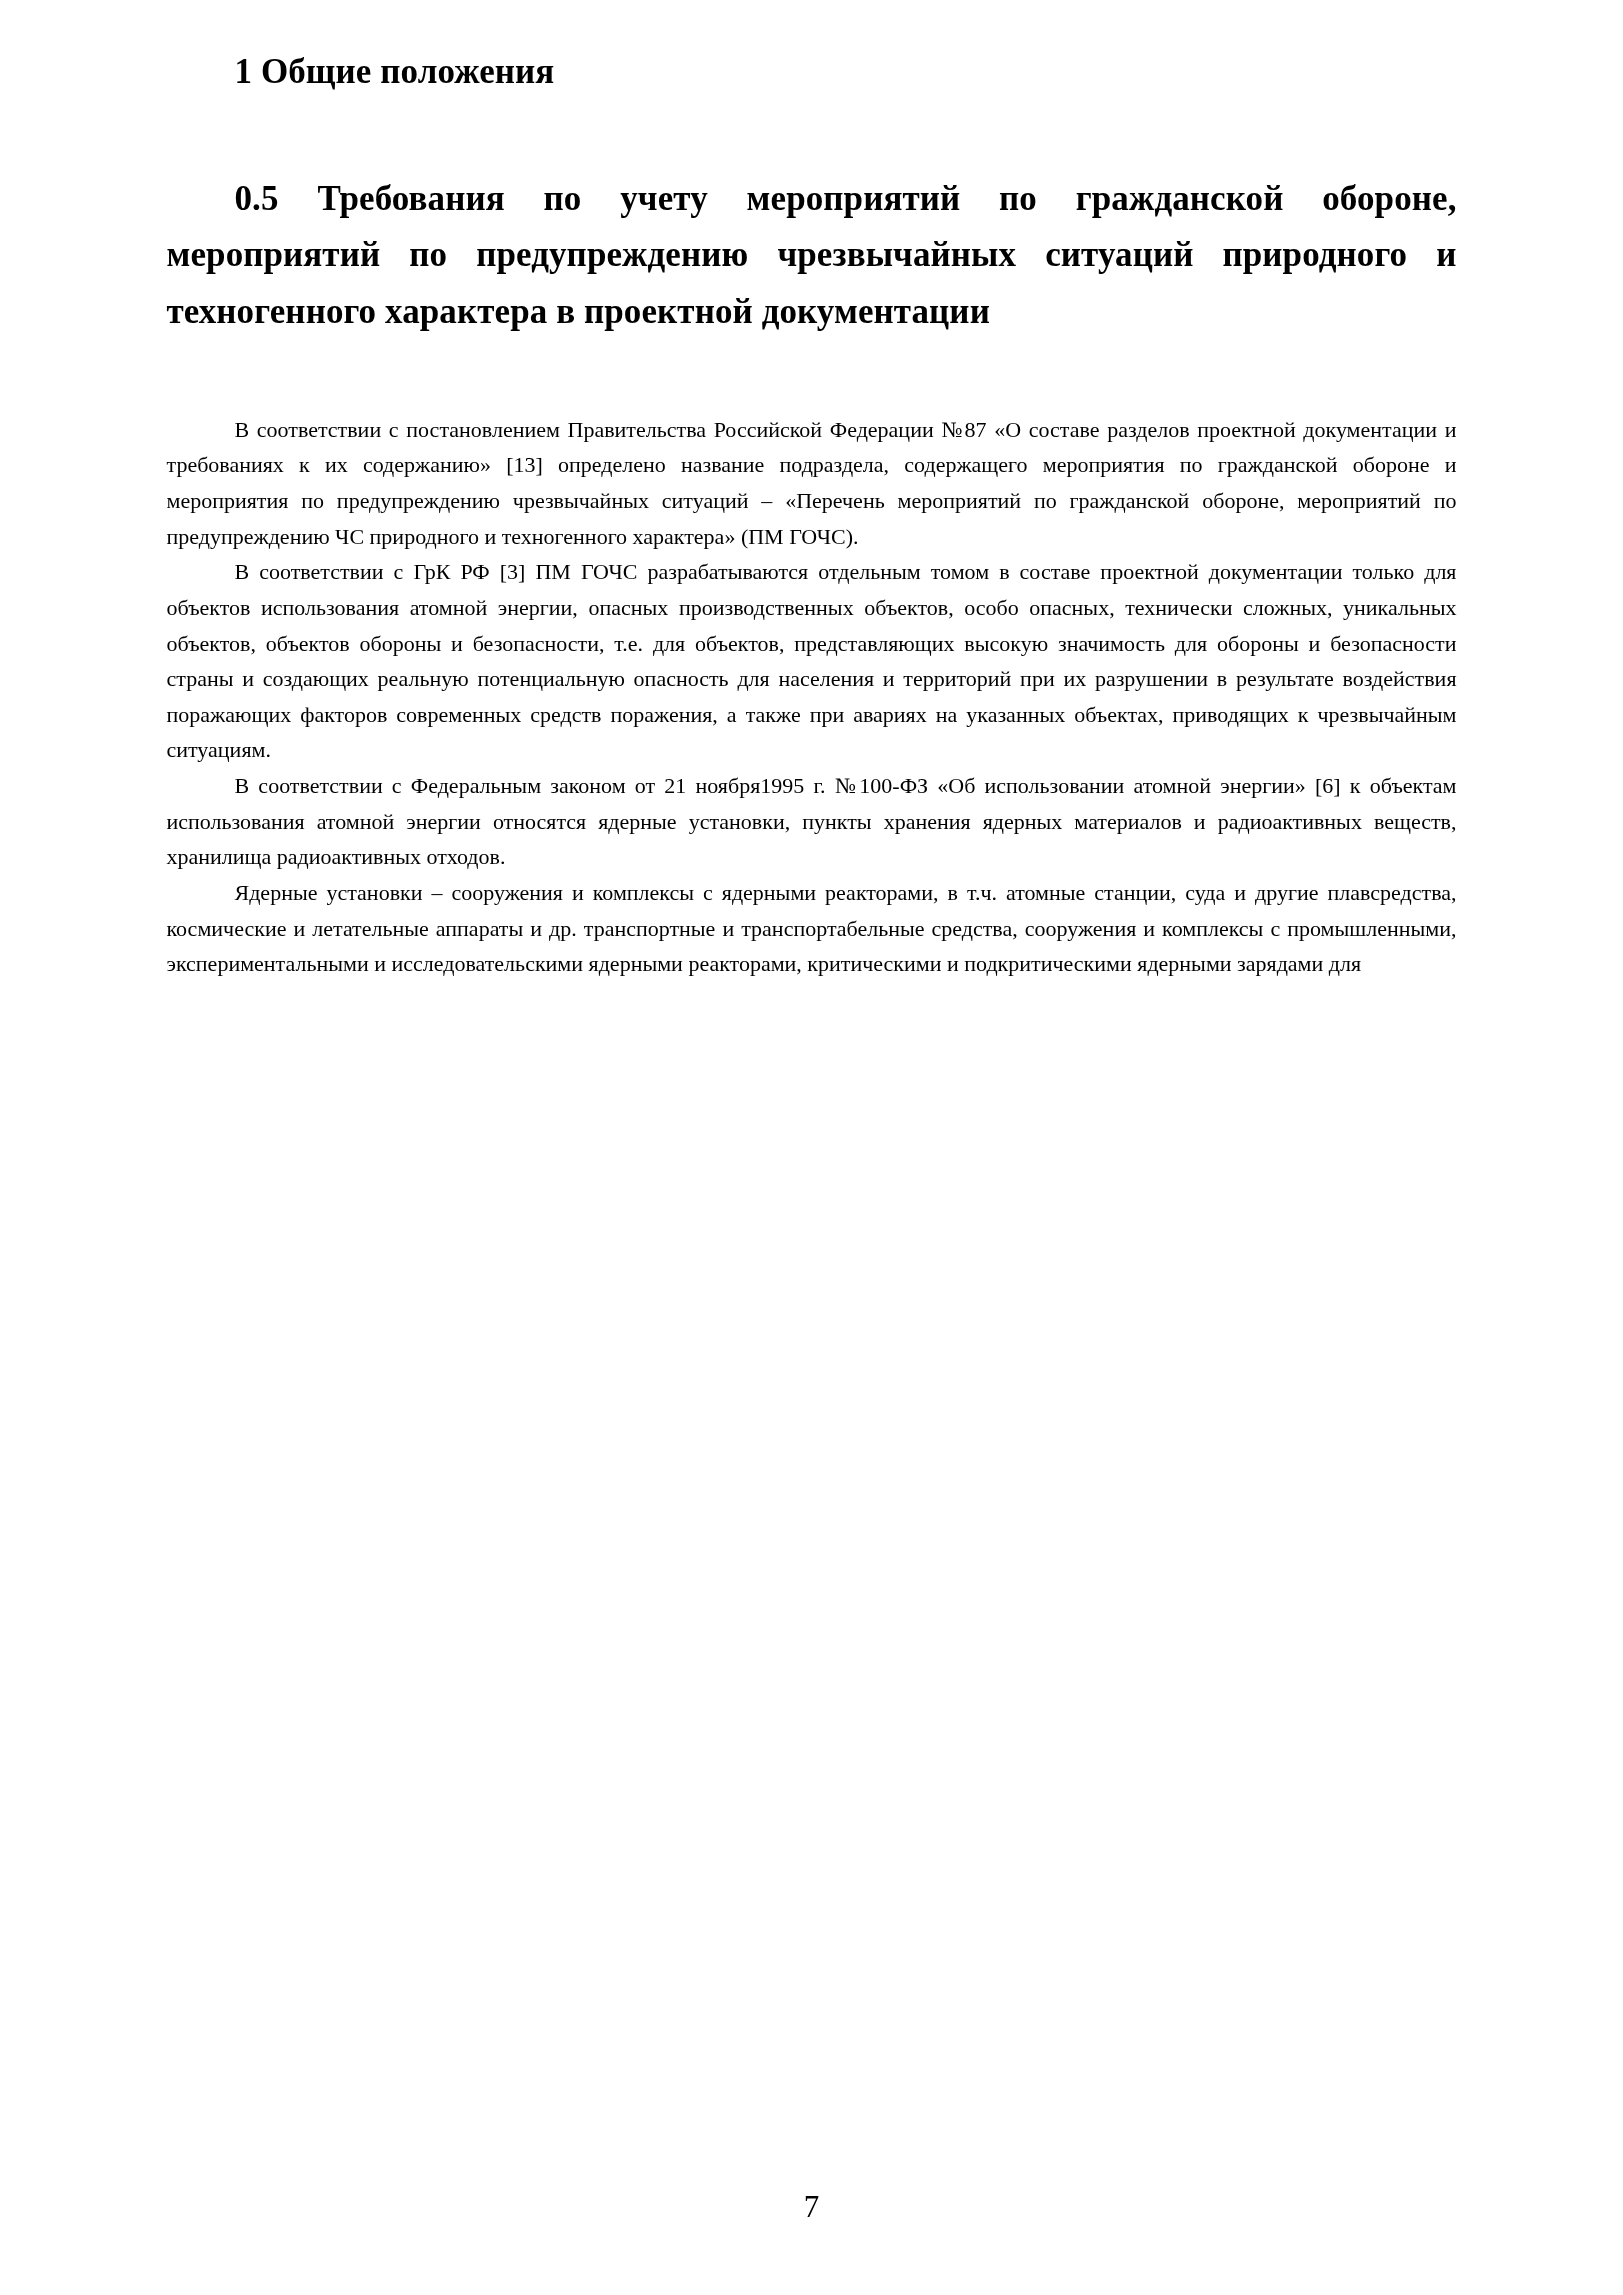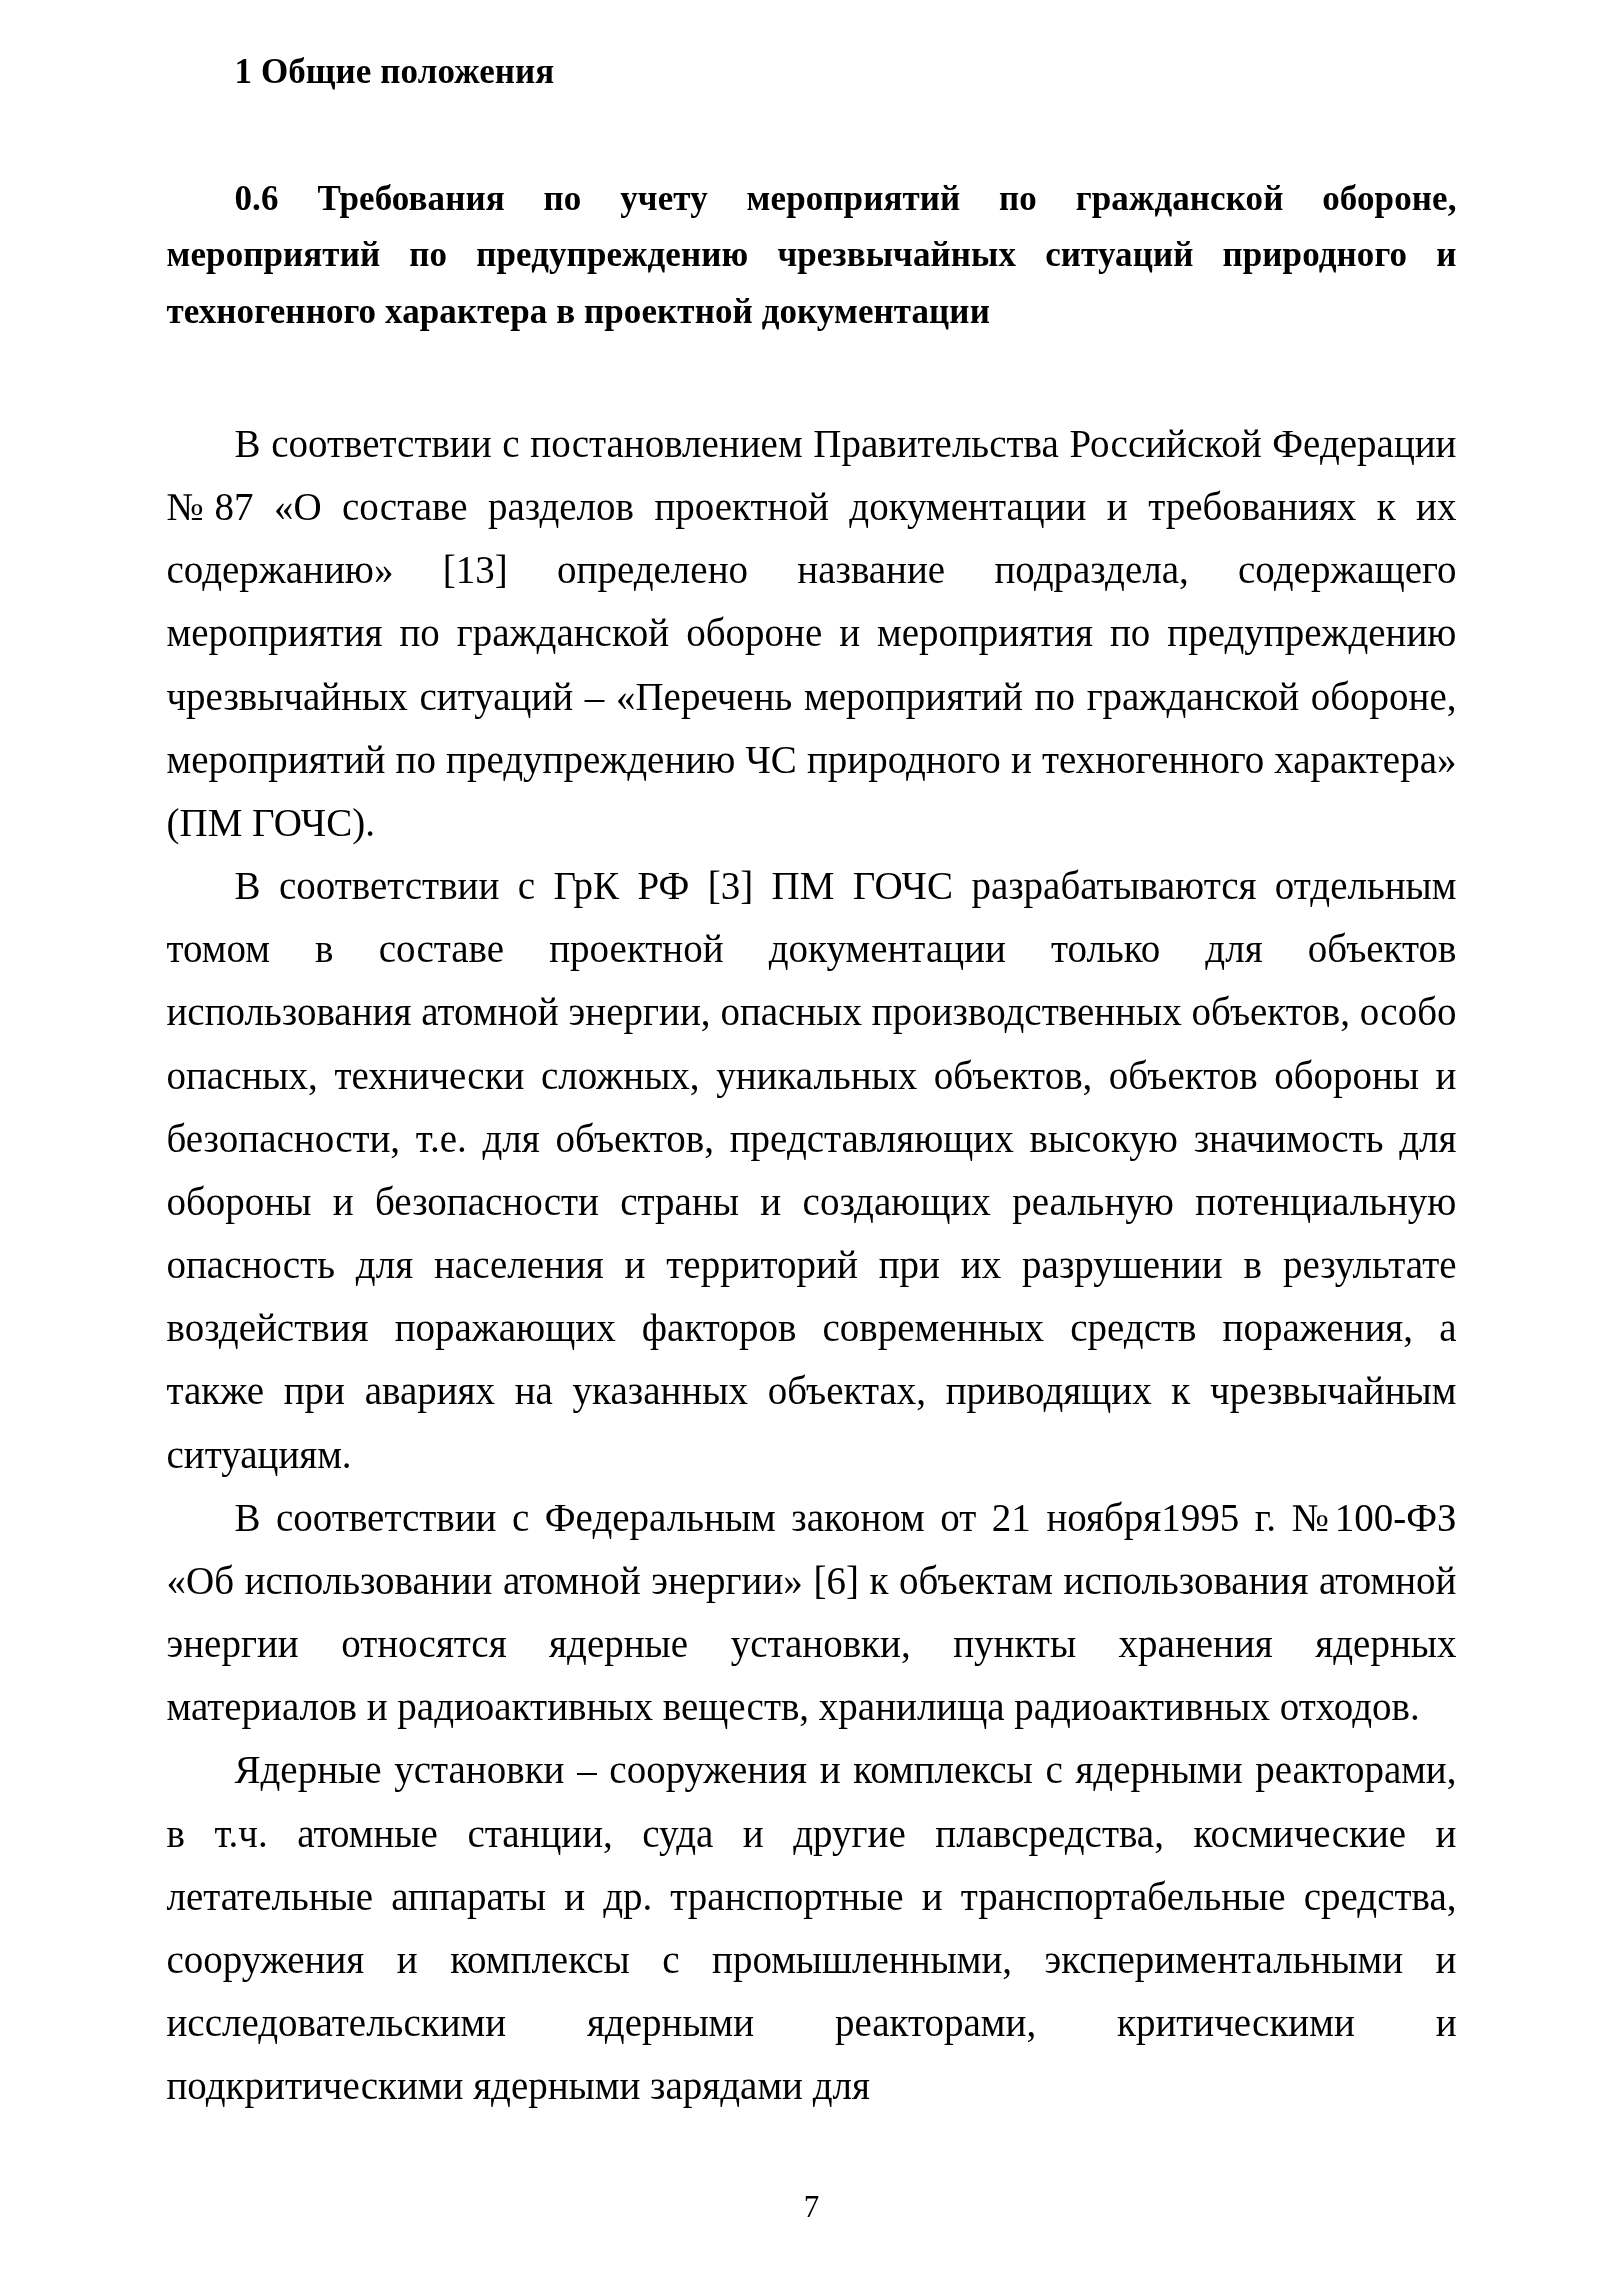--- a/index.html
+++ b/index.html
@@ -41,21 +41,21 @@
     font-weight: bold;
     line-height: 1.62;
     margin: 80px 0 0 0;
     text-align: justify;
     text-align-last: left;
     text-indent: 68px;
     letter-spacing: 0.1px;
   }
   
   .para {
-    font-size: 39px;
+    font-size: 22px;
     line-height: 1.62;
     margin: 0;
     text-indent: 68px;
     text-align: justify;
     text-align-last: left;
     hyphens: none;
   }
   .para.first-body {
     margin-top: 71px;
   }
@@ -71,21 +71,21 @@
   }
 </style>
 </head>
 <body>
 
 <div class="page">
   <div class="content">
 
     <h1 class="h1">1 Общие положения</h1>
 
-    <h2 class="h2">0.6 Требования по учету мероприятий по гражданской обороне, мероприятий по предупреждению чрезвычайных ситуаций природного и техногенного характера в проектной документации</h2>
+    <h2 class="h2">0.5 Требования по учету мероприятий по гражданской обороне, мероприятий по предупреждению чрезвычайных ситуаций природного и техногенного характера в проектной документации</h2>
 
     <p class="para first-body">В соответствии с постановлением Правительства Российской Федерации №87 «О составе разделов проектной документации и требованиях к их содержанию» [13] определено название подраздела, содержащего мероприятия по гражданской обороне и мероприятия по предупреждению чрезвычайных ситуаций – «Перечень мероприятий по гражданской обороне, мероприятий по предупреждению ЧС природного и техногенного характера» (ПМ ГОЧС).</p>
 
     <p class="para">В соответствии с ГрК РФ [3] ПМ ГОЧС разрабатываются отдельным томом в составе проектной документации только для объектов использования атомной энергии, опасных производственных объектов, особо опасных, технически сложных, уникальных объектов, объектов обороны и безопасности, т.е. для объектов, представляющих высокую значимость для обороны и безопасности страны и создающих реальную потенциальную опасность для населения и территорий при их разрушении в результате воздействия поражающих факторов современных средств поражения, а также при авариях на указанных объектах, приводящих к чрезвычайным ситуациям.</p>
 
     <p class="para">В соответствии с Федеральным законом от 21 ноября1995 г. №100-ФЗ «Об использовании атомной энергии» [6] к объектам использования атомной энергии относятся ядерные установки, пункты хранения ядерных материалов и радиоактивных веществ, хранилища радиоактивных отходов.</p>
 
     <p class="para">Ядерные установки – сооружения и комплексы с ядерными реакторами, в т.ч. атомные станции, суда и другие плавсредства, космические и летательные аппараты и др. транспортные и транспортабельные средства, сооружения и комплексы с промышленными, экспериментальными и исследовательскими ядерными реакторами, критическими и подкритическими ядерными зарядами для</p>
 
   </div>

